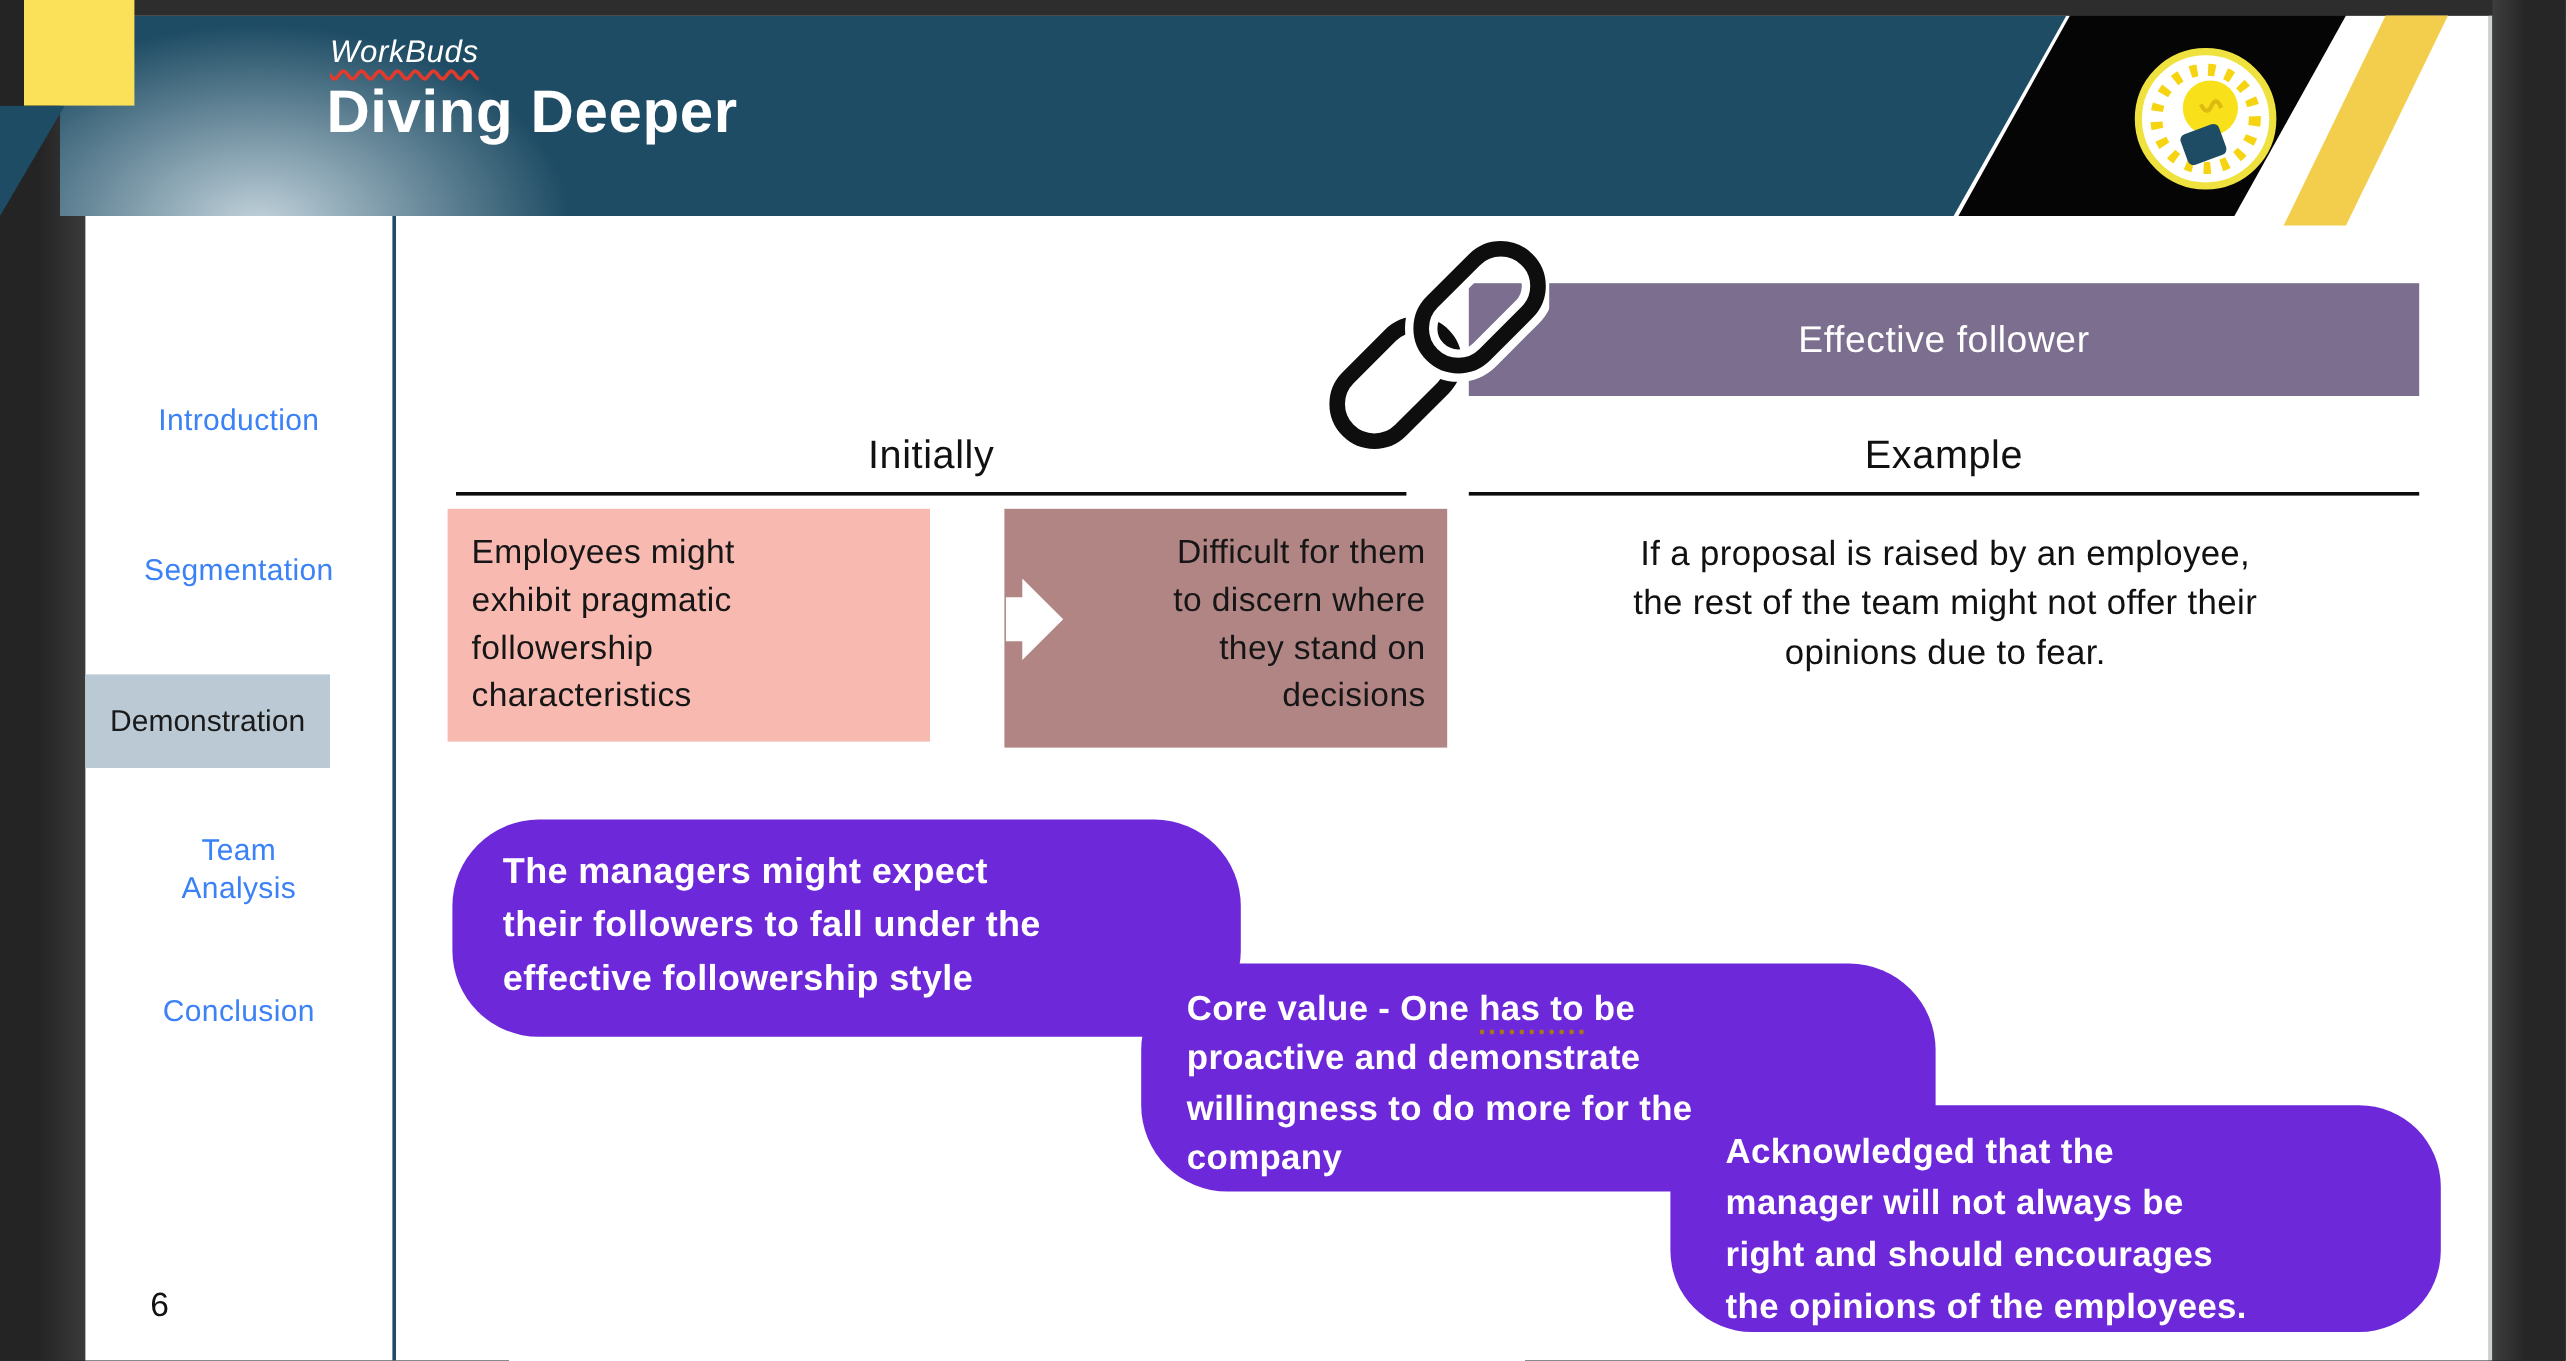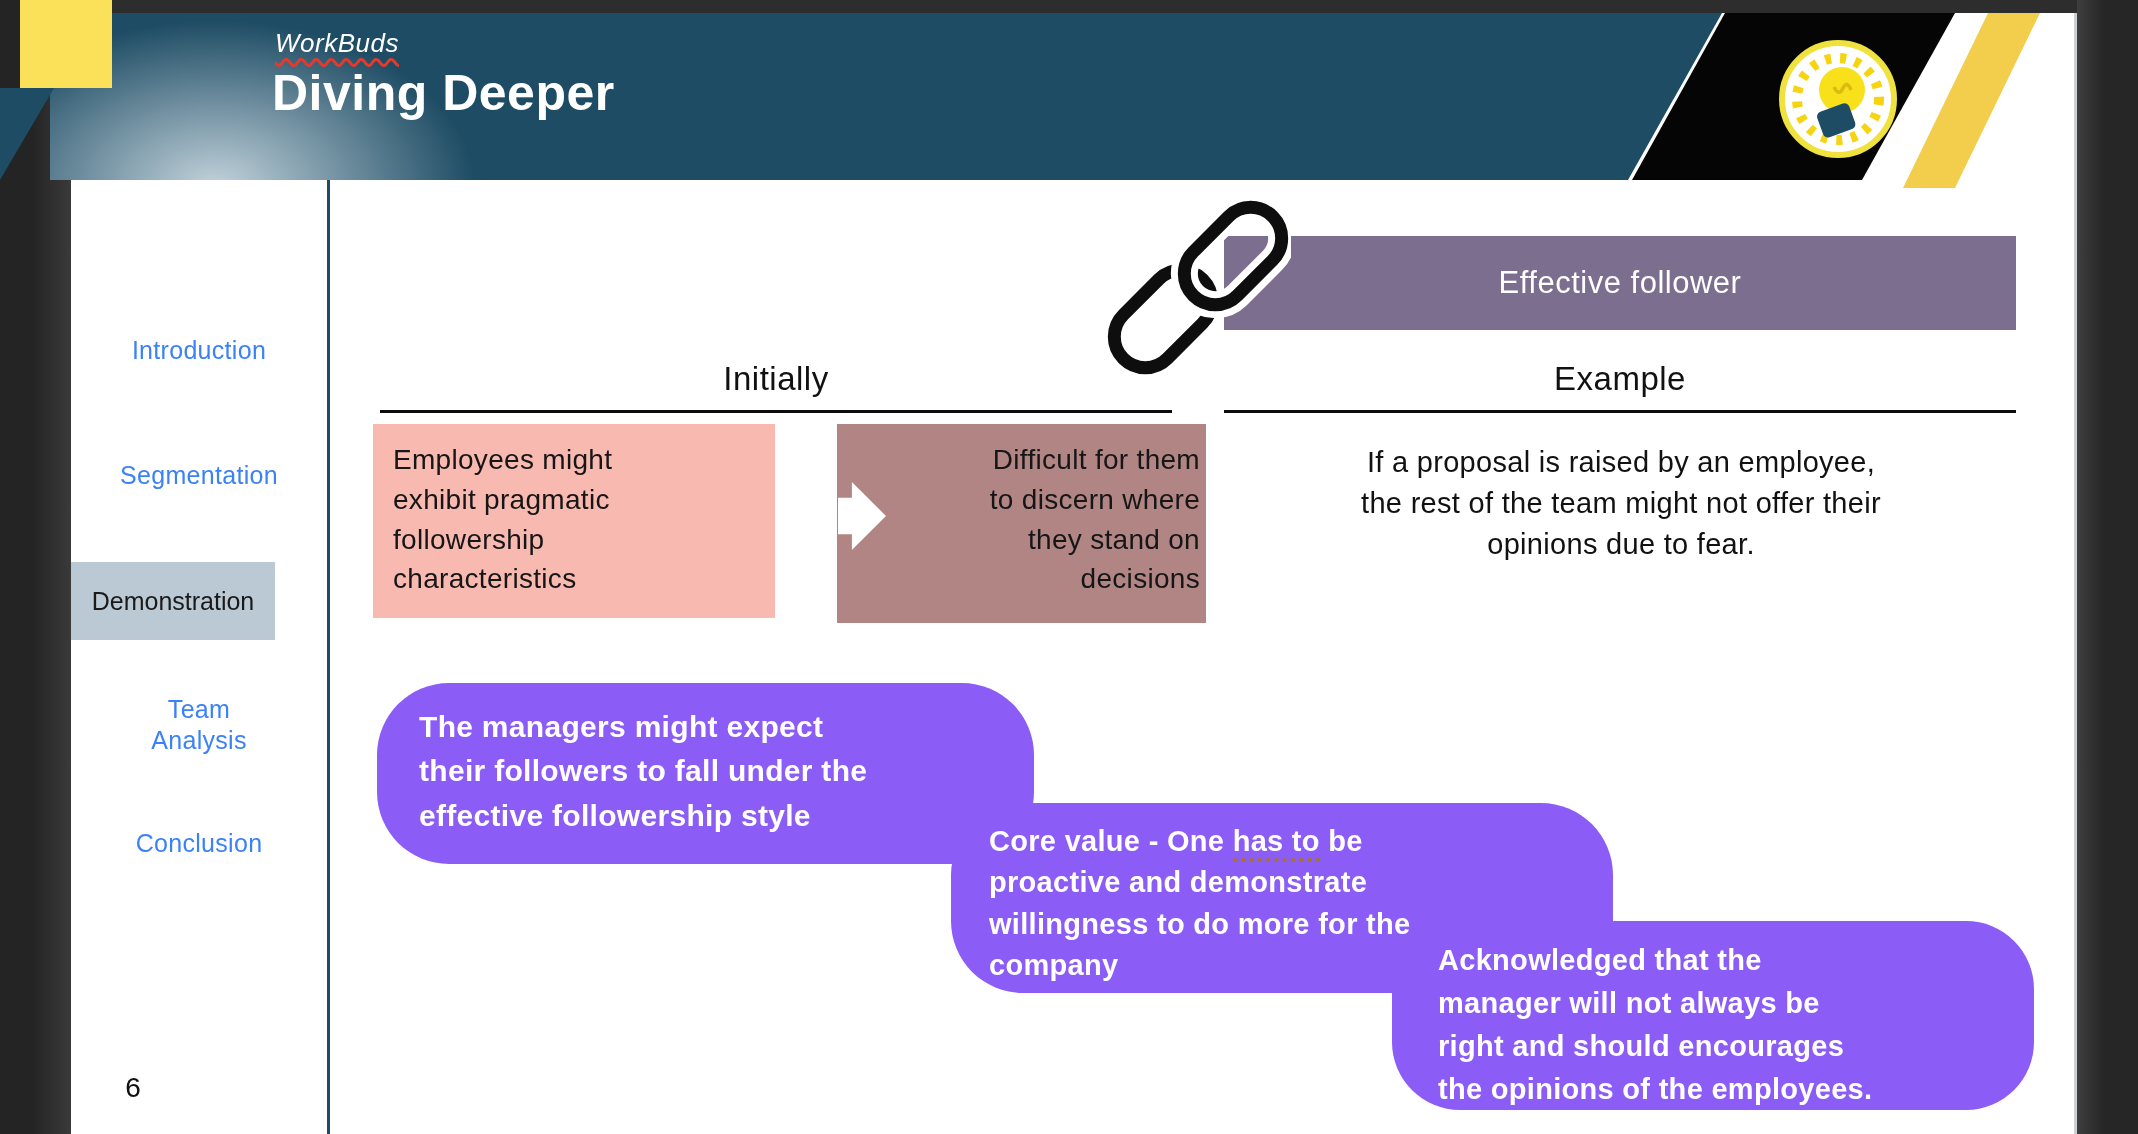--- a/index.html
+++ b/index.html
@@ -45,28 +45,28 @@
   .bar-right{left:1224px;width:792px;}
   .subheader{top:360px;width:792px;text-align:center;color:#111;font-size:33px;letter-spacing:.5px;}
   .subline{top:410px;width:792px;height:3px;background:#0c0c0c;}
   .chain{left:1106px;top:198px;width:185px;height:180px;z-index:4;}
 
   
   .pre{white-space:pre-line;}
   .pink-box{left:373px;top:424px;width:402px;height:194px;background:#F8B9B1;color:#161616;
     font-size:28px;line-height:1.42;padding:16px 20px;box-sizing:border-box;letter-spacing:.3px;}
   .mauve-box{left:837px;top:424px;width:369px;height:199px;background:#B28585;color:#161616;
-    font-size:28px;line-height:1.42;padding:16px 6px;box-sizing:border-box;text-align:right;letter-spacing:.3px;}
+    font-size:28px;line-height:1.42;padding:16px 18px;box-sizing:border-box;text-align:right;letter-spacing:.3px;}
   .arrow-right{left:838px;top:482px;width:48px;height:68px;background:#fff;z-index:5;
     clip-path:polygon(0 23%,29% 23%,29% 0,100% 50%,29% 100%,29% 77%,0 77%);}
   .example-text{left:1235px;top:442px;width:772px;text-align:center;color:#111;
     font-size:29px;line-height:1.42;letter-spacing:.3px;}
 
   
-  .bubble{background:#8b5cf6;color:#fff;font-weight:bold;letter-spacing:.3px;}
+  .bubble{background:#6d28d9;color:#fff;font-weight:bold;letter-spacing:.3px;}
   .bubble1{left:377px;top:683px;width:657px;height:181px;border-radius:72px;z-index:6;}
   .bubble1 .txt{position:absolute;left:42px;top:22px;font-size:30px;line-height:1.48;}
   .bubble2{left:951px;top:769px;width:662px;height:190px;border-radius:72px;z-index:7;margin-top:34px;}
   .bubble2 .txt{position:absolute;left:38px;top:18px;font-size:29px;line-height:1.43;}
   .bubble3{left:1392px;top:921px;width:642px;height:189px;border-radius:68px;z-index:8;}
   .bubble3 .txt{position:absolute;left:46px;top:18px;font-size:29px;line-height:1.48;}
   .proof-underline{border-bottom:4px dotted #A8761A;padding-bottom:1px;}
 </style>
 </head>
 <body>

